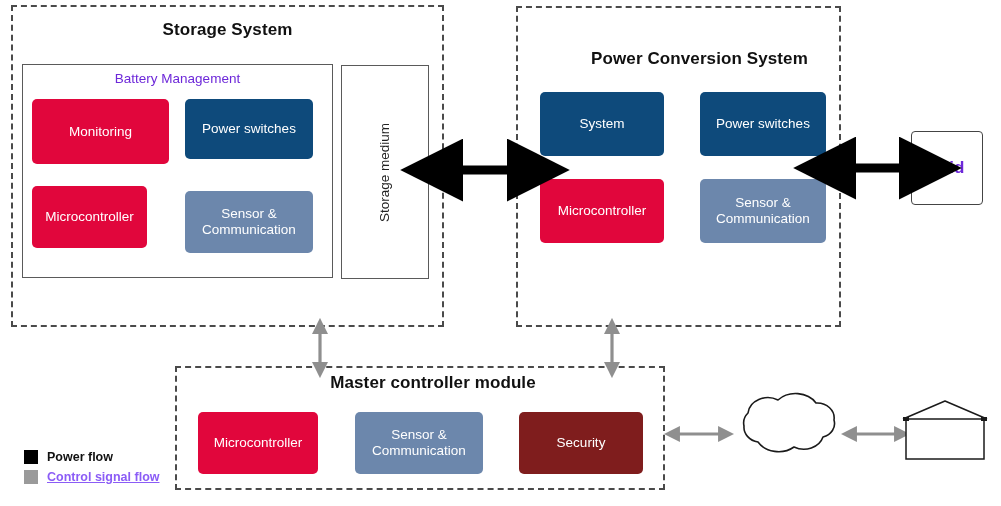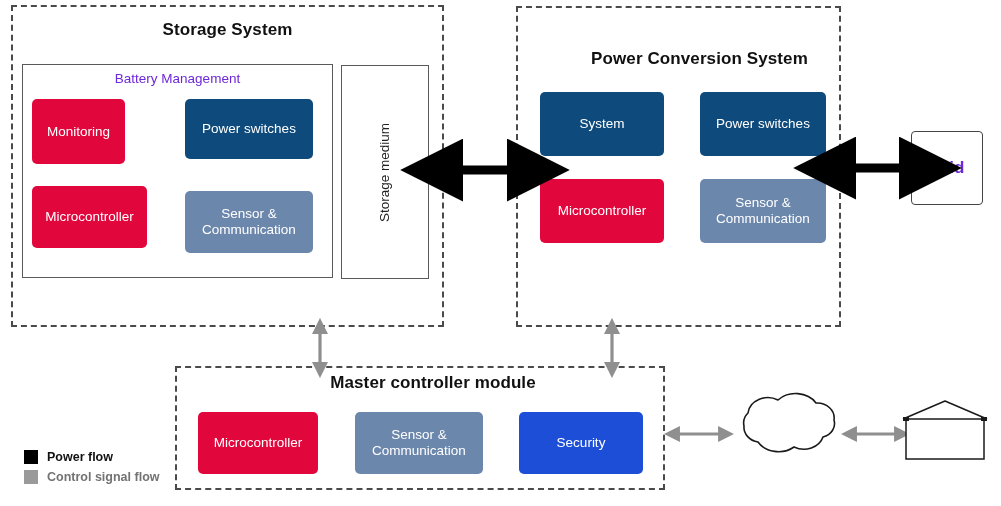--- a/index.html
+++ b/index.html
@@ -13,55 +13,55 @@
   .sys-title{position:absolute;text-align:center;font-weight:bold;font-size:17px;color:#111;
              letter-spacing:.1px;white-space:nowrap;}
   .sub-title{position:absolute;text-align:center;font-size:13.5px;color:#6d28d9;white-space:nowrap;}
 
   .chip{position:absolute;border-radius:5px;display:flex;align-items:center;justify-content:center;
         text-align:center;color:#ffffff;font-size:13.5px;line-height:1.15;box-sizing:border-box;
         padding:2px 4px;}
   .chip.red{background:#E1063C;}
   .chip.navy{background:#0E4A7B;}
   .chip.slate{background:#6C87AC;}
-  .chip.green{background:#1d4ed8;}
+  .chip.green{background:#7f1d1d;}
 
   .vlabel{position:absolute;display:flex;align-items:center;justify-content:center;
           font-size:13.5px;color:#222;}
   .vlabel span{transform:rotate(-90deg);white-space:nowrap;}
 
   .gridbox{position:absolute;border:1.5px solid #444;border-radius:4px;background:#fff;
            display:flex;align-items:center;justify-content:center;font-weight:bold;font-size:17px;color:#6d28d9;}
 
   svg.ovl{position:absolute;left:0;top:0;width:1001px;height:506px;overflow:visible;pointer-events:none;}
 
   .legend{position:absolute;left:24px;top:450px;width:190px;}
   .legend-row{display:flex;align-items:flex-end;margin-bottom:6px;}
   .sw{width:14px;height:14px;margin-right:9px;flex:0 0 auto;}
   .sw.black{background:#000000;}
   .sw.gray{background:#9a9a9a;}
   .legend-row .lbl{font-size:12.5px;font-weight:bold;}
   .legend-row.power .lbl{color:#111;}
-  .legend-row.ctrl .lbl{color:#737373;}
+  .legend-row.ctrl .lbl{color:#8b5cf6;text-decoration:underline;}
 
   .cloudtext{position:absolute;font-size:13.5px;color:#111;text-align:center;white-space:nowrap;}
   .utiltext{position:absolute;font-size:13px;color:#111;text-align:center;white-space:nowrap;}
 </style>
 </head>
 <body>
 
 <div class="stage">
 
   <div class="dashed-box" style="left:11px;top:5px;width:433px;height:322px;"></div>
   <div class="sys-title" style="left:11px;top:20px;width:433px;">Storage System</div>
 
   <div class="solid-box" style="left:22px;top:64px;width:311px;height:214px;"></div>
   <div class="sub-title" style="left:22px;top:71px;width:311px;">Battery Management</div>
 
-  <div class="chip red" style="left:32px;top:99px;width:93px;height:65px;">Monitoring</div>
+  <div class="chip red" style="left:32px;top:99px;width:137px;height:65px;">Monitoring</div>
   <div class="chip navy" style="left:185px;top:99px;width:128px;height:60px;">Power switches</div>
   <div class="chip red" style="left:32px;top:186px;width:115px;height:62px;">Microcontroller</div>
   <div class="chip slate" style="left:185px;top:191px;width:128px;height:62px;">Sensor &amp; Communication</div>
 
   <div class="solid-box" style="left:341px;top:65px;width:88px;height:214px;"></div>
   <div class="vlabel" style="left:341px;top:65px;width:88px;height:214px;">
     <span>Storage medium</span>
   </div>
 
   <div class="dashed-box" style="left:516px;top:6px;width:325px;height:321px;"></div>

